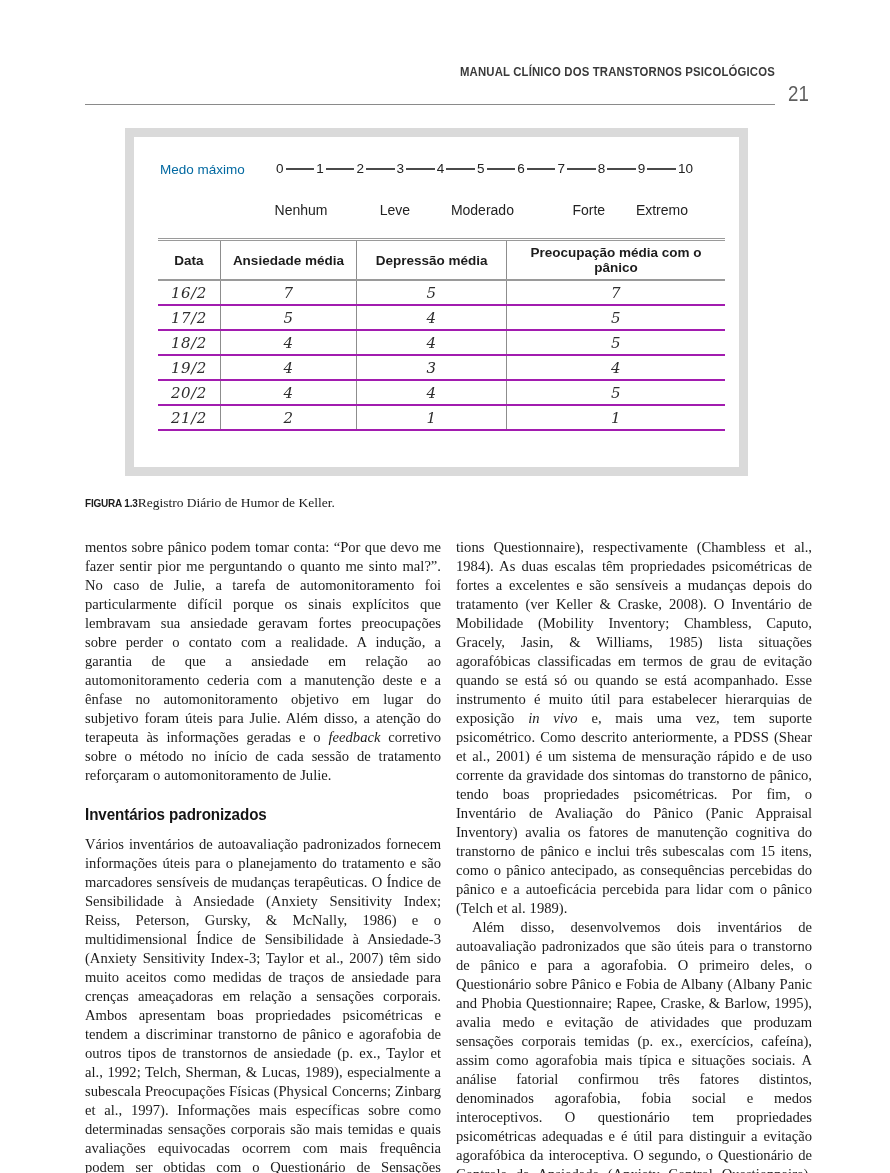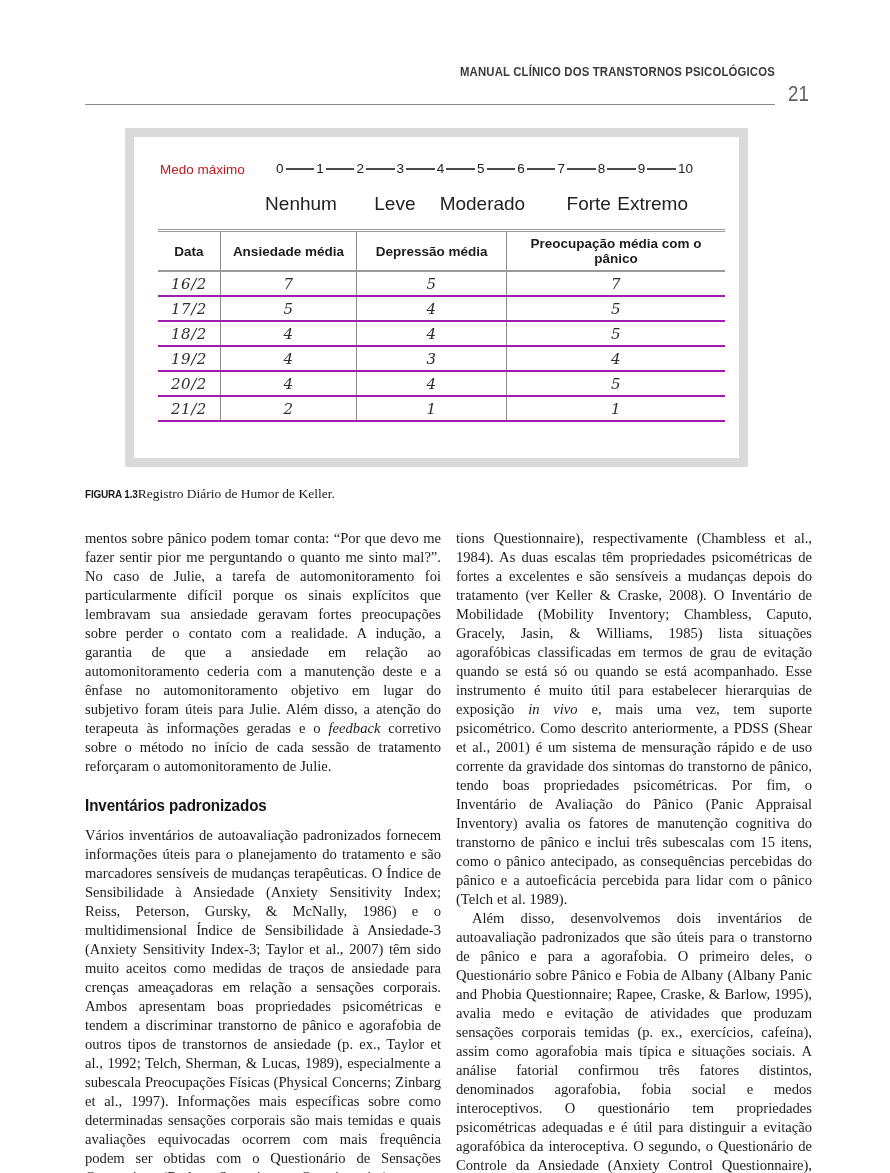--- a/index.html
+++ b/index.html
@@ -31,32 +31,32 @@
 
   
   .figure-frame {
     margin:23px 64px 0 40px;
     border:9px solid #dadada; background:#fff;
     padding:20px 14px 36px 12px;
   }
   .scale-row { display:flex; align-items:flex-start; margin-top:4px; }
   .scale-label {
     font-family:"Liberation Sans","DejaVu Sans",sans-serif;
-    font-size:13.5px; color:#b91c1c; margin-left:14px; width:100px; flex:none;
+    font-size:13.5px; color:#0369a1; margin-left:14px; width:100px; flex:none;
     white-space:nowrap; padding-top:1px;
   }
   .scale-right { flex:1; margin-left:16px; margin-right:32px; }
   .ruler { display:flex; align-items:center; }
   .ruler .tick {
     font-family:"Liberation Sans","DejaVu Sans",sans-serif;
     font-size:13.5px; color:#222; flex:none; line-height:1.2;
   }
   .ruler .seg { flex:1; height:1.5px; background:#4a4a4a; margin:0 2px; }
-  .anchors { position:relative; height:20px; margin-top:16px;
-    font-family:"Liberation Sans","DejaVu Sans",sans-serif; font-size:19px; color:#222; }
+  .anchors { position:relative; height:20px; margin-top:25px;
+    font-family:"Liberation Sans","DejaVu Sans",sans-serif; font-size:14px; color:#222; }
   .anchors .anchor { position:absolute; top:0; white-space:nowrap; }
   .anchors .anchor-0 { left:6%;   transform:translateX(-50%); }
   .anchors .anchor-1 { left:28.5%; transform:translateX(-50%); }
   .anchors .anchor-2 { left:49.5%; transform:translateX(-50%); }
   .anchors .anchor-3 { left:75%;  transform:translateX(-50%); }
   .anchors .anchor-4 { right:5px; }
 
   table.mood { border-collapse:collapse; margin:16px 0 0 12px; width:calc(100% - 12px); }
   table.mood th {
     font-family:"Liberation Sans","DejaVu Sans",sans-serif;

